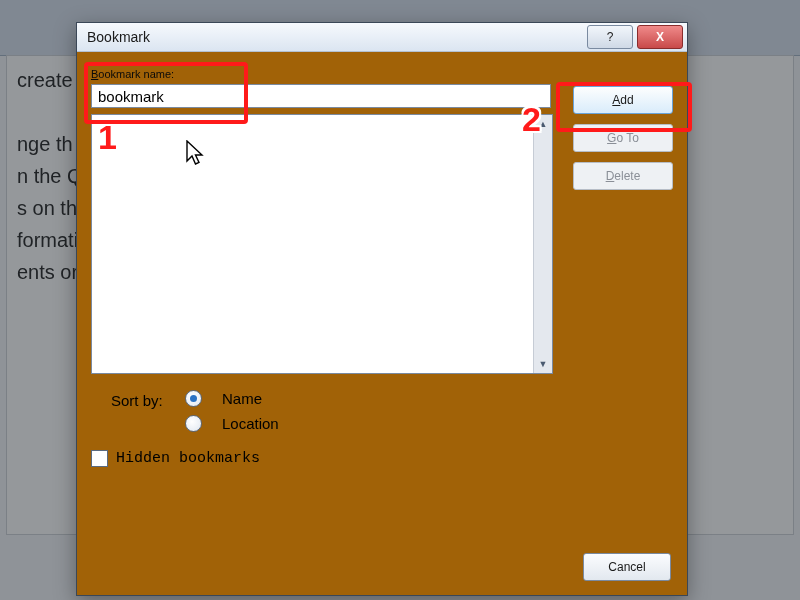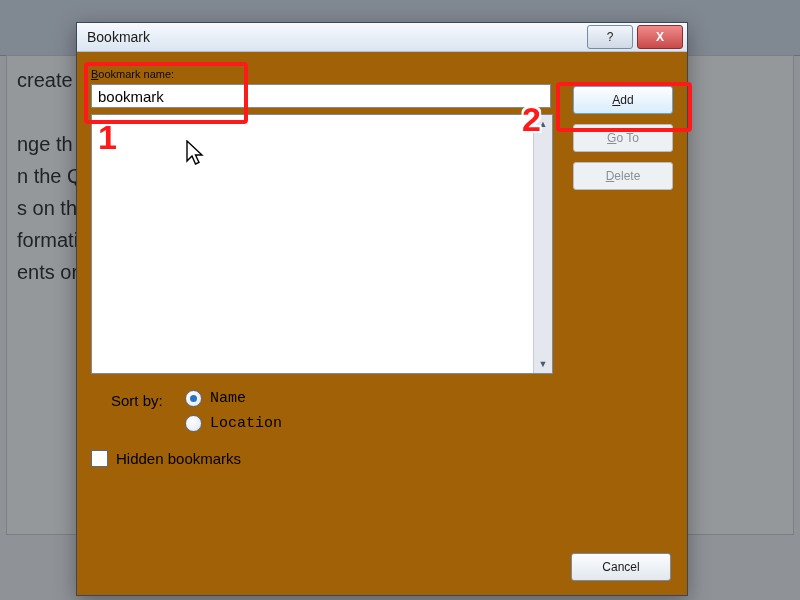--- a/index.html
+++ b/index.html
@@ -196,22 +196,21 @@
   padding-top: 2px;
 }
 .radios {
   display: flex;
   flex-direction: column;
   gap: 8px;
 }
 .radio {
   display: flex;
   align-items: flex-end;
-  gap: 8px;
-  font-family: Liberation Mono, monospace;
+  gap: 20px;
 }
 .radio .dot {
   width: 15px;
   height: 15px;
   border: 1px solid #5a6a80;
   border-radius: 50%;
   background: radial-gradient(circle at 40% 38%, #fff, #dfe6ef);
   display: flex;
   align-items: center;
   justify-content: center;
@@ -221,34 +220,35 @@
   width: 7px;
   height: 7px;
   border-radius: 50%;
   background: #2a72c4;
 }
 .check-row {
   margin-top: 18px;
   display: flex;
   align-items: flex-start;
   gap: 8px;
+  font-family: Liberation Mono, monospace;
 }
 .checkbox {
   width: 15px;
   height: 15px;
   border: 1px solid #5a6a80;
   background: #fff;
 }
 .footer {
   position: absolute;
   right: 16px;
   bottom: 14px;
 }
 .footer .btn {
-  width: 100px;
+  width: 88px;
 }
 
 .callout {
   position: absolute;
   border: 4px solid #ff1a1a;
   border-radius: 4px;
   pointer-events: none;
 }
 .callout-num {
   position: absolute;

